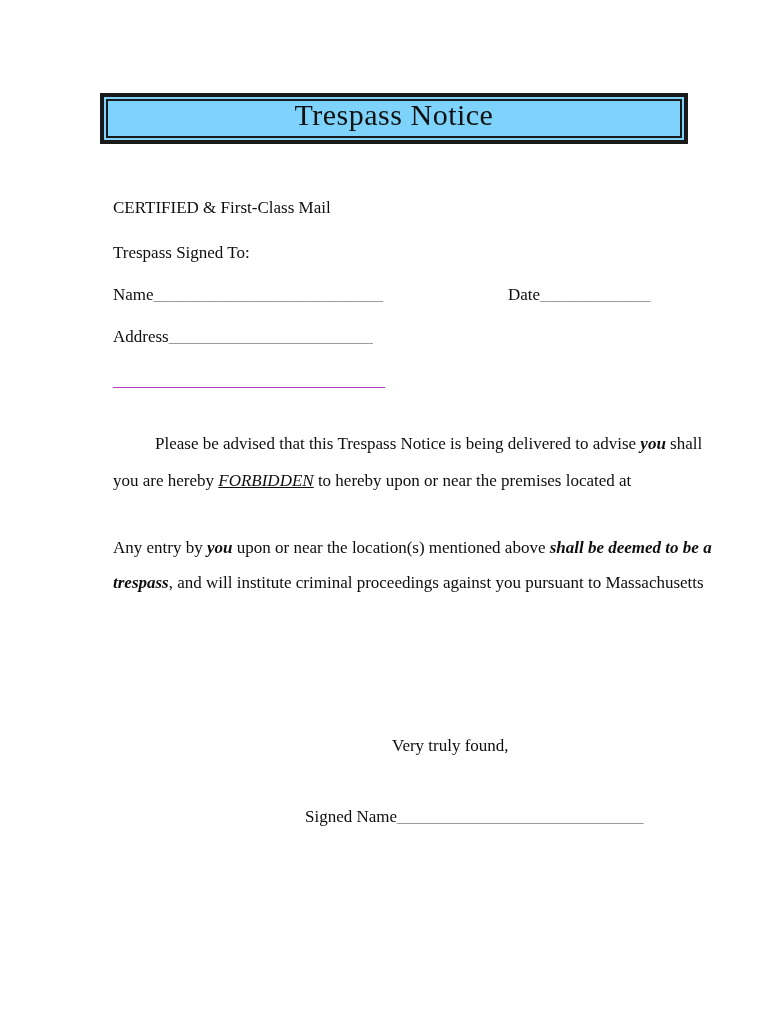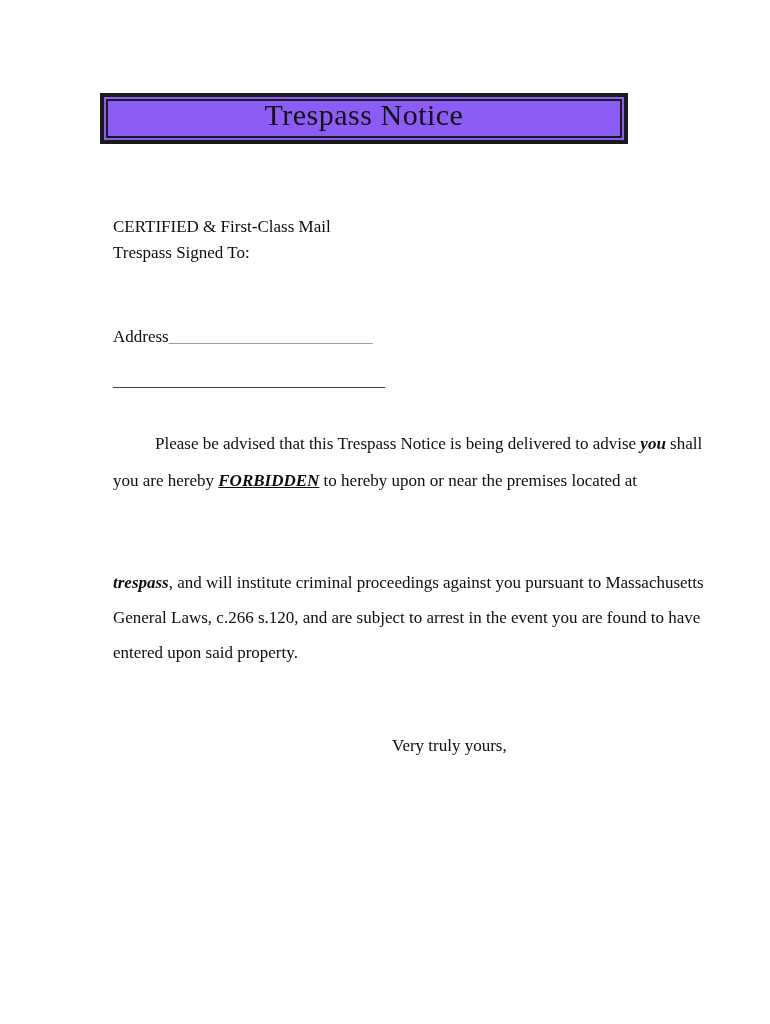--- a/index.html
+++ b/index.html
@@ -11,99 +11,105 @@
     background: #ffffff;
     font-family: "Liberation Serif", "DejaVu Serif", serif;
     font-size: 17px;
     color: #0e0e0e;
     overflow: hidden;
   }
   .title-box {
     position: absolute;
     left: 100px;
     top: 93px;
-    width: 528px;
+    width: 588px;
     border: 4px solid #1a1a1a;
     padding: 2px;
-    background: #8b5cf6;
+    background: #7dd3fc;
   }
   .title-box-inner {
     border: 2px solid #1a1a1a;
     text-align: center;
     line-height: 28px;
     padding-bottom: 2px;
   }
   .doc-title {
     font-size: 30px;
     letter-spacing: 0.5px;
     color: #111111;
   }
   .ln {
     position: absolute;
     left: 113px;
     line-height: 20px;
     white-space: nowrap;
   }
   .indent { padding-left: 42px; }
   .bi { font-weight: bold; font-style: italic; }
-  .biu { font-weight: bold; font-style: italic; text-decoration: underline; }
+  .biu { font-weight: normal; font-style: italic; text-decoration: underline; }
   .fill { letter-spacing: 0; }
   .fill-gray { color: #8c8c8c; }
-  .fill-dark { color: #0f172a; }
+  .fill-dark { color: #a21caf; }
   .date-group { position: absolute; left: 395px; top: 0; }
 </style>
 </head>
 <body>
 
 <div class="page">
 
   <div class="title-box">
     <div class="title-box-inner">
       <span class="doc-title">Trespass Notice</span>
     </div>
   </div>
 
-  <div class="ln" style="top:217px">
+  <div class="ln" style="top:198px">
     <span>CERTIFIED &amp; First-Class Mail</span>
   </div>
 
   <div class="ln" style="top:243px">
     <span>Trespass Signed To:</span>
   </div>
 
+  <div class="ln" style="top:285px; width:556px">
+    <span>Name</span><span class="fill fill-gray">___________________________</span>
+    <span class="date-group">
+      <span>Date</span><span class="fill fill-gray">_____________</span>
+    </span>
+  </div>
 
   <div class="ln" style="top:327px">
     <span>Address</span><span class="fill fill-gray">________________________</span>
   </div>
 
   <div class="ln" style="top:371px">
     <span class="fill fill-dark">________________________________</span>
   </div>
 
   <div class="ln indent" style="top:434px">
     <span>Please be advised that this Trespass Notice is being delivered to advise </span><span class="bi">you</span><span> shall</span>
   </div>
 
   <div class="ln" style="top:471px">
     <span>you are hereby </span><span class="biu">FORBIDDEN</span><span> to hereby upon or near the premises located at</span>
   </div>
 
 
+  <div class="ln" style="top:538px">
+    <span>Any entry by </span><span class="bi">you</span><span> upon or near the location(s) mentioned above </span><span class="bi">shall be deemed to be a</span>
+  </div>
 
   <div class="ln" style="top:573px">
     <span class="bi">trespass</span><span>, and will institute criminal proceedings against you pursuant to Massachusetts</span>
   </div>
 
-  <div class="ln" style="top:608px">
-    <span>General Laws, c.266 s.120, and are subject to arrest in the event you are found to have</span>
+
+
+  <div class="ln" style="top:736px; left:392px">
+    <span>Very truly found,</span>
   </div>
 
-  <div class="ln" style="top:643px">
-    <span>entered upon said property.</span>
+  <div class="ln" style="top:807px; left:305px">
+    <span>Signed Name</span><span class="fill fill-gray">_____________________________</span>
   </div>
-
-  <div class="ln" style="top:736px; left:392px">
-    <span>Very truly yours,</span>
-  </div>
-
 
 
 </div>
 
 </body></html>

